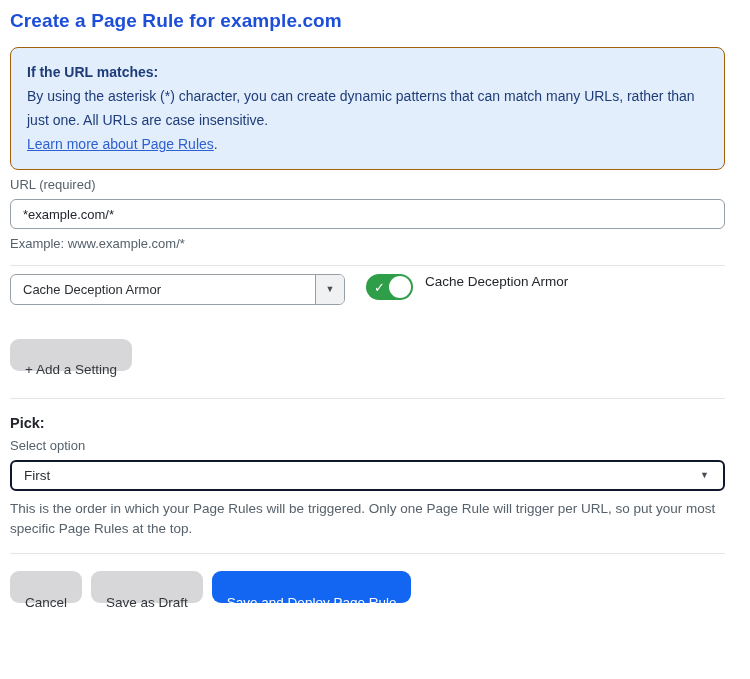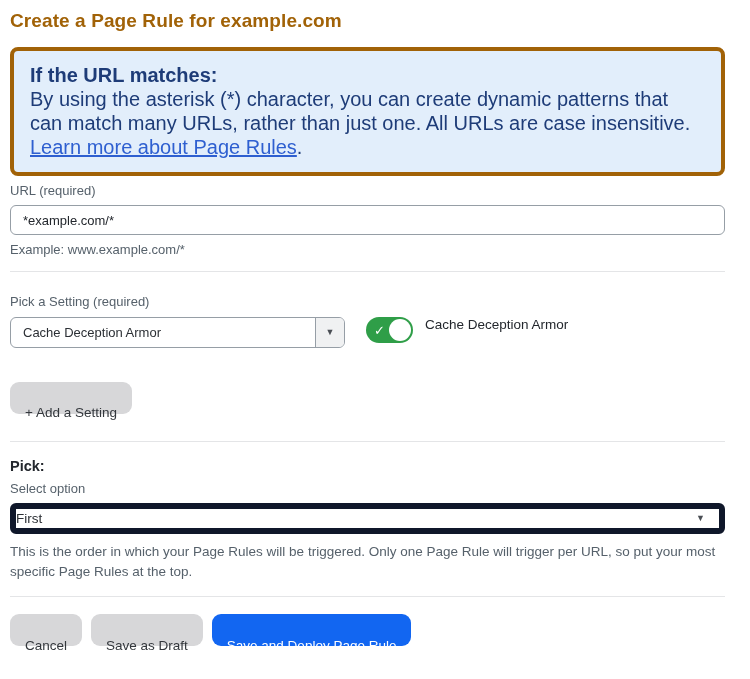--- a/index.html
+++ b/index.html
@@ -6,32 +6,32 @@
   html, body { background: #ffffff; }
   body {
     width: 750px; height: 679px;
     font-family: "Liberation Sans", "DejaVu Sans", sans-serif;
     color: #23272d;
     overflow: hidden;
   }
   .container { width: 715px; margin-left: 10px; padding-top: 10px; }
 
   .page-title {
-    font-size: 19px; font-weight: 700; color: #a16207;
+    font-size: 19px; font-weight: 700; color: #1d4ed8;
     letter-spacing: 0.1px;
   }
 
   .info-box {
     margin-top: 15px;
     background: #e2eefb;
-    border: 4px solid #a16207;
+    border: 1px solid #a16207;
     border-radius: 8px;
     padding: 12px 16px 13px 16px;
     color: #1e3c78;
-    font-size: 20px;
+    font-size: 14px;
     line-height: 24px;
   }
   .info-heading { font-weight: 700; }
   .info-link-line a {
     color: #2e5fd0;
     text-decoration: underline;
     cursor: pointer;
   }
 
   .field-label {
@@ -171,27 +171,27 @@
   .add-setting-btn {
     margin-top: 34px;
     height: 29px;
     line-height: 29px;
   }
 
   .order-select {
     margin-top: 7px;
     width: 100%;
     height: 31px;
-    border: 6px solid #0f172a;
+    border: 2px solid #0f172a;
     border-radius: 6px;
     background: #ffffff;
     display: flex;
     align-items: center;
     justify-content: space-between;
-    padding: 0 14px 0 0;
+    padding: 0 14px 0 12px;
     font-size: 13.5px;
     color: #2b2f34;
     cursor: pointer;
   }
   .order-helper {
     margin-top: 8px;
     font-size: 13.5px;
     line-height: 20px;
     color: #56616b;
   }
@@ -215,21 +215,20 @@
     <div class="info-link-line"><a>Learn more about Page Rules</a><span>.</span></div>
   </div>
 
   <div class="field-label">URL (required)</div>
   <input class="text-input" type="text" value="*example.com/*" style="">
   <div class="helper-text">Example: www.example.com/*</div>
 
   <hr class="divider divider-1">
 
 
-  <div class="field-label picker-label">Pick a Setting (required)</div>
 
   <div class="setting-row">
     <div class="setting-picker">
       <div class="setting-picker-value">Cache Deception Armor</div>
       <div class="picker-arrow-btn">
         <span class="caret-icon">▼</span>
       </div>
     </div>
 
     <div class="toggle">

